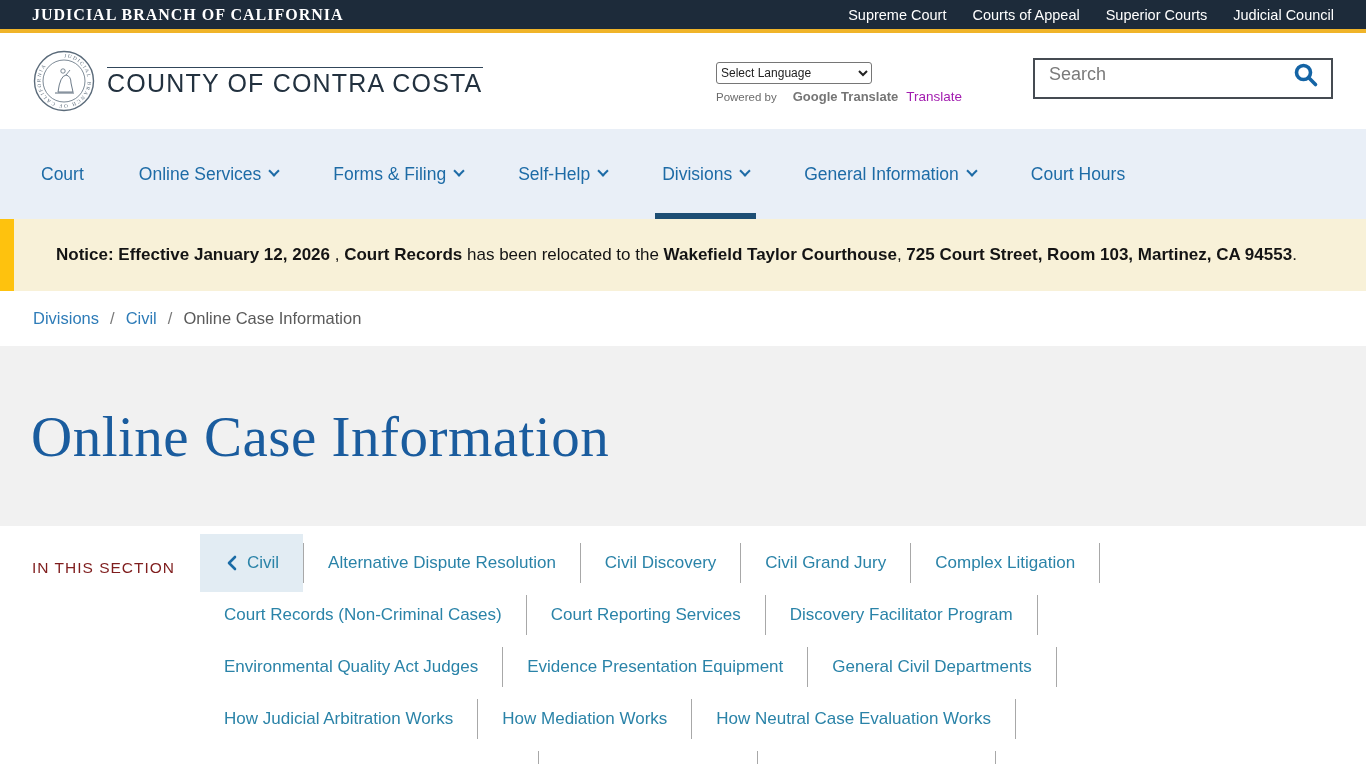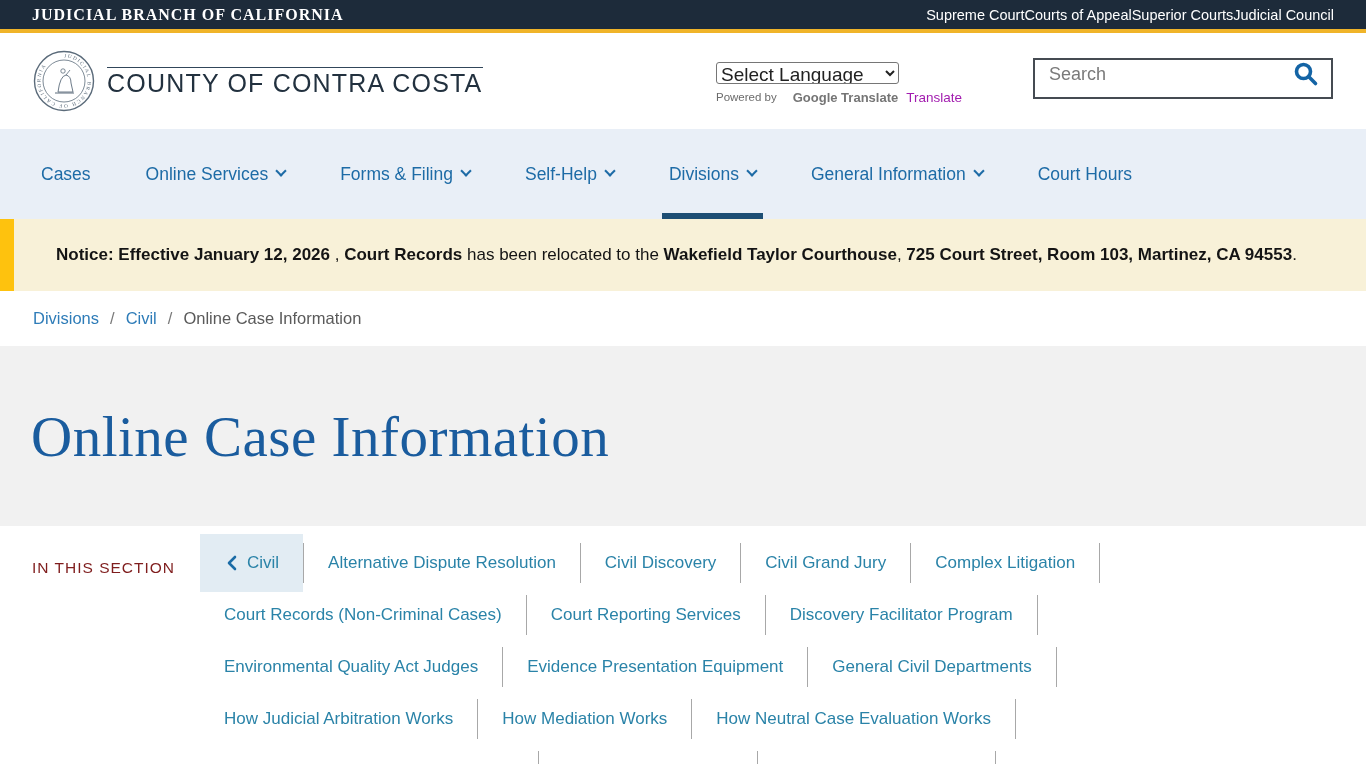--- a/index.html
+++ b/index.html
@@ -4,36 +4,36 @@
 <style>
   * { margin:0; padding:0; box-sizing:border-box; }
   html,body { width:1366px; height:768px; overflow:hidden; background:#fff;
               font-family:"Liberation Sans", sans-serif; }
 
   
   .topbar { height:33px; background:#1d2b3a; border-bottom:4px solid #f0b429;
             display:flex; align-items:center; justify-content:space-between; padding:0 32px; }
   .topbar-brand { font-family:"Liberation Serif", serif; font-weight:bold;
                   color:#ffffff; font-size:16px; letter-spacing:1px; }
-  .topbar-links { display:flex; }
+  .topbar-links { display:flex; gap:26px; }
   .topbar-link { color:#fff; font-size:14.5px; text-decoration:none; cursor:pointer; }
 
   
   .header { height:96px; background:#fff; display:flex; align-items:center; padding:0 33px; }
   .logo-wrap { display:flex; align-items:center; cursor:pointer; }
   .seal { flex:0 0 auto; }
   .header-titles { margin-left:12px; }
   .ht1 { font-family:"Liberation Serif", serif; color:#31465a; font-size:24px;
          letter-spacing:2.5px; line-height:1.1; }
   .ht-rule { border:none; border-top:1px solid #31465a; margin:3px 0 2px 0; }
   .ht2 { color:#22313f; font-size:25px; font-weight:normal; letter-spacing:1.2px; line-height:1.1; }
 
   .header-right { margin-left:auto; display:flex; align-items:flex-start; }
   .translate-block { margin-top:4px; width:230px; }
-  .lang-select { width:183px; height:22px; font-size:19px; color:#222;
+  .lang-select { width:156px; height:22px; font-size:12px; color:#222;
                  border:1px solid #767676; border-radius:3px; background:#fff; }
   .powered-line { margin-top:5px; display:flex; align-items:center; gap:8px; white-space:nowrap; }
   .powered-by { font-size:11.5px; color:#6b6b6b; }
   .gt-brand { font-size:13px; font-weight:bold; color:#757575; }
   .gt-word { font-size:13.5px; color:#a21caf; }
   .search-box { margin-left:87px; width:300px; height:41px; border:2px solid #454b52;
                 background:#fff; display:flex; align-items:center; padding:0 12px 8px 14px; }
   .search-input { flex:1; border:none; outline:none; font-size:18px; color:#333;
                   font-family:"Liberation Sans", sans-serif; background:transparent; }
   .search-input::placeholder { color:#7a7a7a; }
@@ -140,21 +140,21 @@
           <circle cx="10.5" cy="10.5" r="7" fill="none" stroke="#1464a5" stroke-width="3.6"></circle>
           <line x1="15.8" y1="15.8" x2="22.5" y2="22.5" stroke="#1464a5" stroke-width="3.6" stroke-linecap="round"></line>
         </svg>
       </button>
     </div>
   </div>
 </div>
 
 <nav class="main-nav" id="main-nav">
     <div class="nav-item">
-      <span class="nav-label">Cases</span>
+      <span class="nav-label">Court</span>
     </div>
     <div class="nav-item">
       <span class="nav-label">Online Services</span>
       <span class="caret"></span>
     </div>
     <div class="nav-item">
       <span class="nav-label">Forms &amp; Filing</span>
       <span class="caret"></span>
     </div>
     <div class="nav-item">

